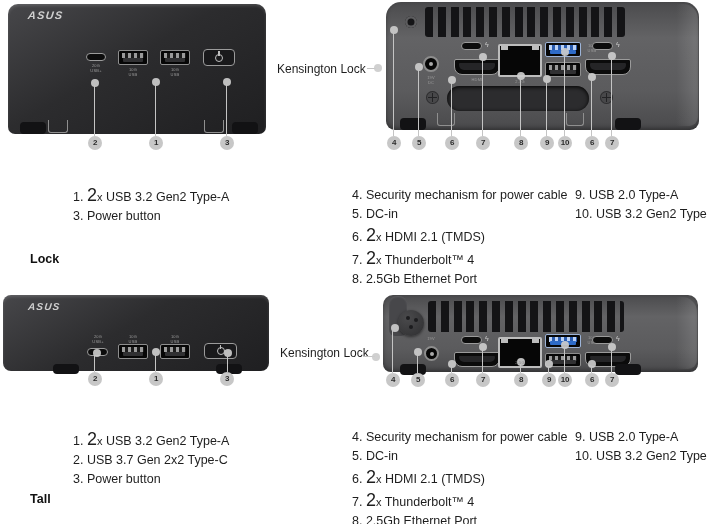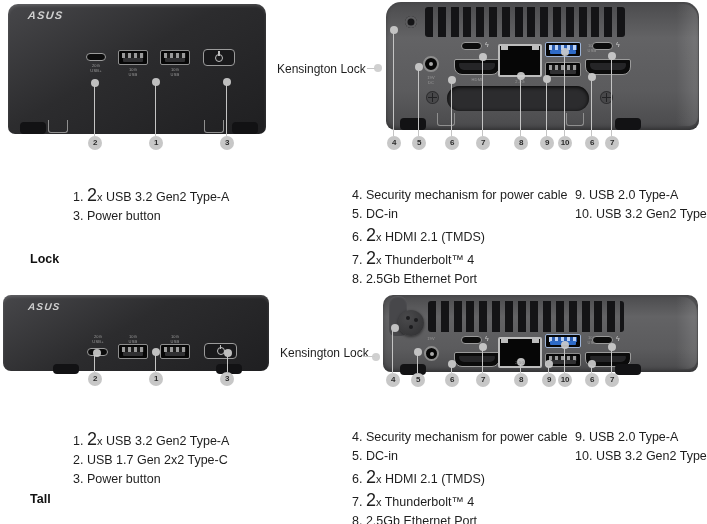--- a/index.html
+++ b/index.html
@@ -295,21 +295,21 @@
   <span class="co" style="left:558px;top:373px">10</span>
   <i class="dot" style="left:588px;top:360px"></i>
   <i class="ln" style="left:591px;top:366px;height:7px"></i>
   <span class="co" style="left:585px;top:373px">6</span>
   <i class="dot" style="left:608px;top:343px"></i>
   <i class="ln" style="left:611px;top:349px;height:24px"></i>
   <span class="co" style="left:605px;top:373px">7</span>
 
   <div class="legend" style="left:73px;top:428px">
     <div><span>1.</span> <span class="bg2">2</span><span class="tx">x</span> <span>USB 3.2 Gen2 Type-A</span></div>
-    <div><span>2.</span> <span>USB 1.7 Gen 2x2 Type-C</span></div>
+    <div><span>2.</span> <span>USB 3.7 Gen 2x2 Type-C</span></div>
     <div><span>3.</span> <span>Power button</span></div>
   </div>
   <div class="legend" style="left:352px;top:428px">
     <div><span>4.</span> <span>Security mechanism for power cable</span></div>
     <div><span>5.</span> <span>DC-in</span></div>
     <div><span>6.</span> <span class="bg2">2</span><span class="tx">x</span> <span>HDMI 2.1 (TMDS)</span></div>
     <div><span>7.</span> <span class="bg2">2</span><span class="tx">x</span> <span>Thunderbolt™ 4</span></div>
     <div><span>8.</span> <span>2.5Gb Ethernet Port</span></div>
   </div>
   <div class="legend" style="left:575px;top:428px">

